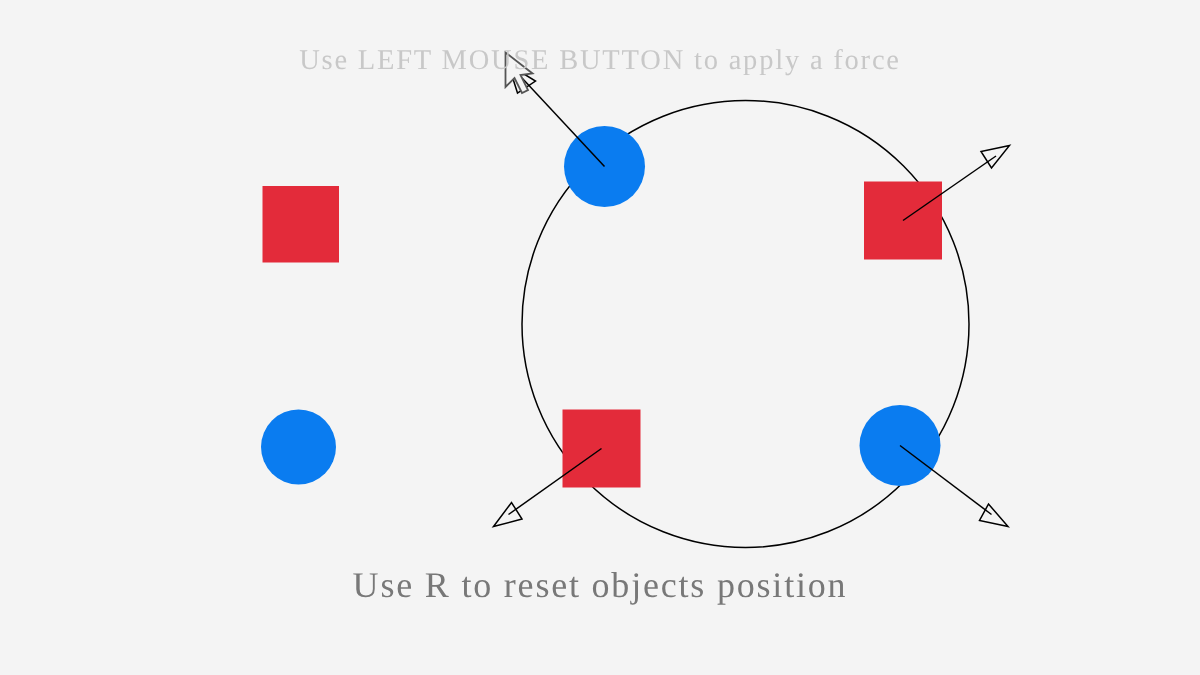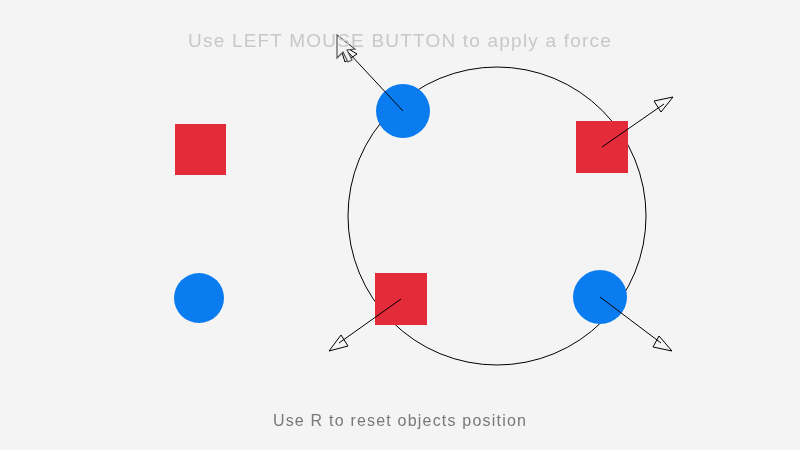--- a/index.html
+++ b/index.html
@@ -21,33 +21,33 @@
     left: 0;
     top: 0;
     width: 800px;
     height: 450px;
     display: block;
   }
   .hint {
     position: absolute;
     width: 800px;
     text-align: center;
-    font-family: Liberation Sans, sans-serif;
+    font-family: Liberation Serif, serif;
     letter-spacing: 1.2px;
     white-space: pre;
     user-select: none;
   }
   #hint-top {
     top: 30px;
     font-size: 19px;
     color: #c8c8c8;
   }
   #hint-bottom {
-    top: 412px;
-    font-size: 16px;
+    top: 378px;
+    font-size: 24px;
     color: #787878;
   }
 </style>
 </head>
 <body>
 
 <div id="stage" style="width: 800px; height: 450px; background: rgb(244, 244, 244);">
 
   <svg id="scene-svg" viewBox="0 0 800 450" xmlns="http://www.w3.org/2000/svg">
 

